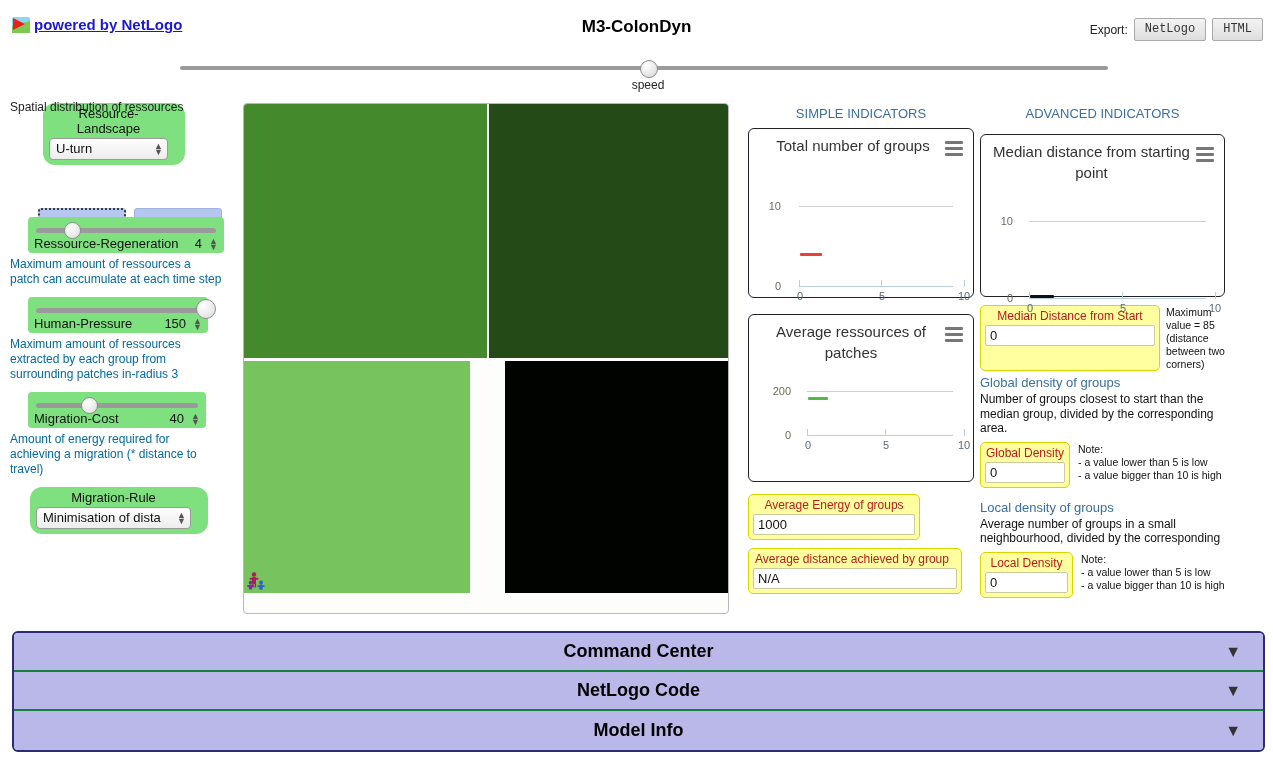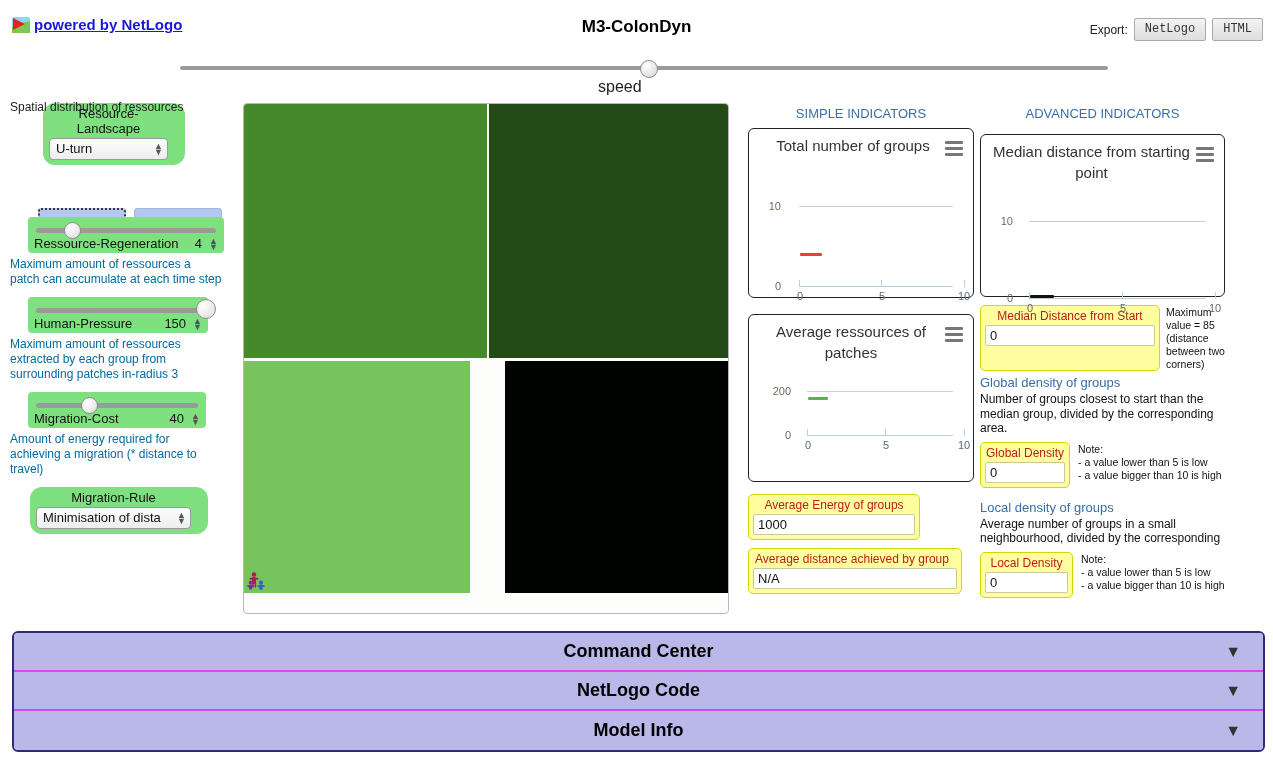--- a/index.html
+++ b/index.html
@@ -43,21 +43,21 @@
 
   
   .speed-wrap { position: absolute; left: 180px; top: 60px; width: 928px; }
   .speed-track { position: absolute; left: 0; top: 6px; width: 928px; height: 4px; background: #9a9a9a; border-radius: 2px; }
   .speed-thumb {
     position: absolute; left: 460px; top: 0px;
     width: 18px; height: 18px; border-radius: 50%;
     background: radial-gradient(circle at 35% 30%, #ffffff, #e2e2e2 70%, #c9c9c9);
     border: 1px solid #8d8d8d;
   }
-  .speed-label { position: absolute; left: 418px; top: 18px; width: 100px; text-align: left; font-size: 16px; color: #222; }
+  .speed-label { position: absolute; left: 418px; top: 18px; width: 100px; text-align: center; font-size: 12px; color: #222; }
 
   
   .sidebar { position: absolute; left: 0px; top: 100px; width: 238px; }
   .side-note {
     font-size: 12px; color: #1d1d1d; line-height: 15px;
     margin: 0 0 2px 10px; width: 212px;
   }
   .side-note.desc { color: #0369a1; }
   .nl-widget {
     background: #7fe07f; border-radius: 12px;
@@ -133,21 +133,21 @@
     background: #fff; border: 1px solid #c9c9a0; border-radius: 2px;
     font-size: 13px; color: #111; padding: 2px 4px; min-height: 20px;
   }
   .note-text { font-size: 10.5px; color: #111; line-height: 13px; }
   .sect-head { font-size: 13px; color: #3a6ea5; }
   .body-text { font-size: 12px; color: #111; line-height: 14.5px; }
 
   
   .acc-wrap { position: absolute; left: 12px; top: 631px; width: 1253px; border: 2px solid #2b2b7a; border-radius: 6px; overflow: hidden; }
   .acc {
-    height: 39px; background: #bab8e8; border-bottom: 2px solid #d946ef;
+    height: 39px; background: #bab8e8; border-bottom: 2px solid #15803d;
     display: flex; align-items: center; justify-content: center; position: relative;
     font-size: 18px; font-weight: bold; color: #000; cursor: pointer;
   }
   .acc:last-child { border-bottom: none; }
   .acc-arrow { position: absolute; right: 22px; font-size: 16px; color: #333; }
 </style>
 </head>
 <body>
 
 <div id="root">

